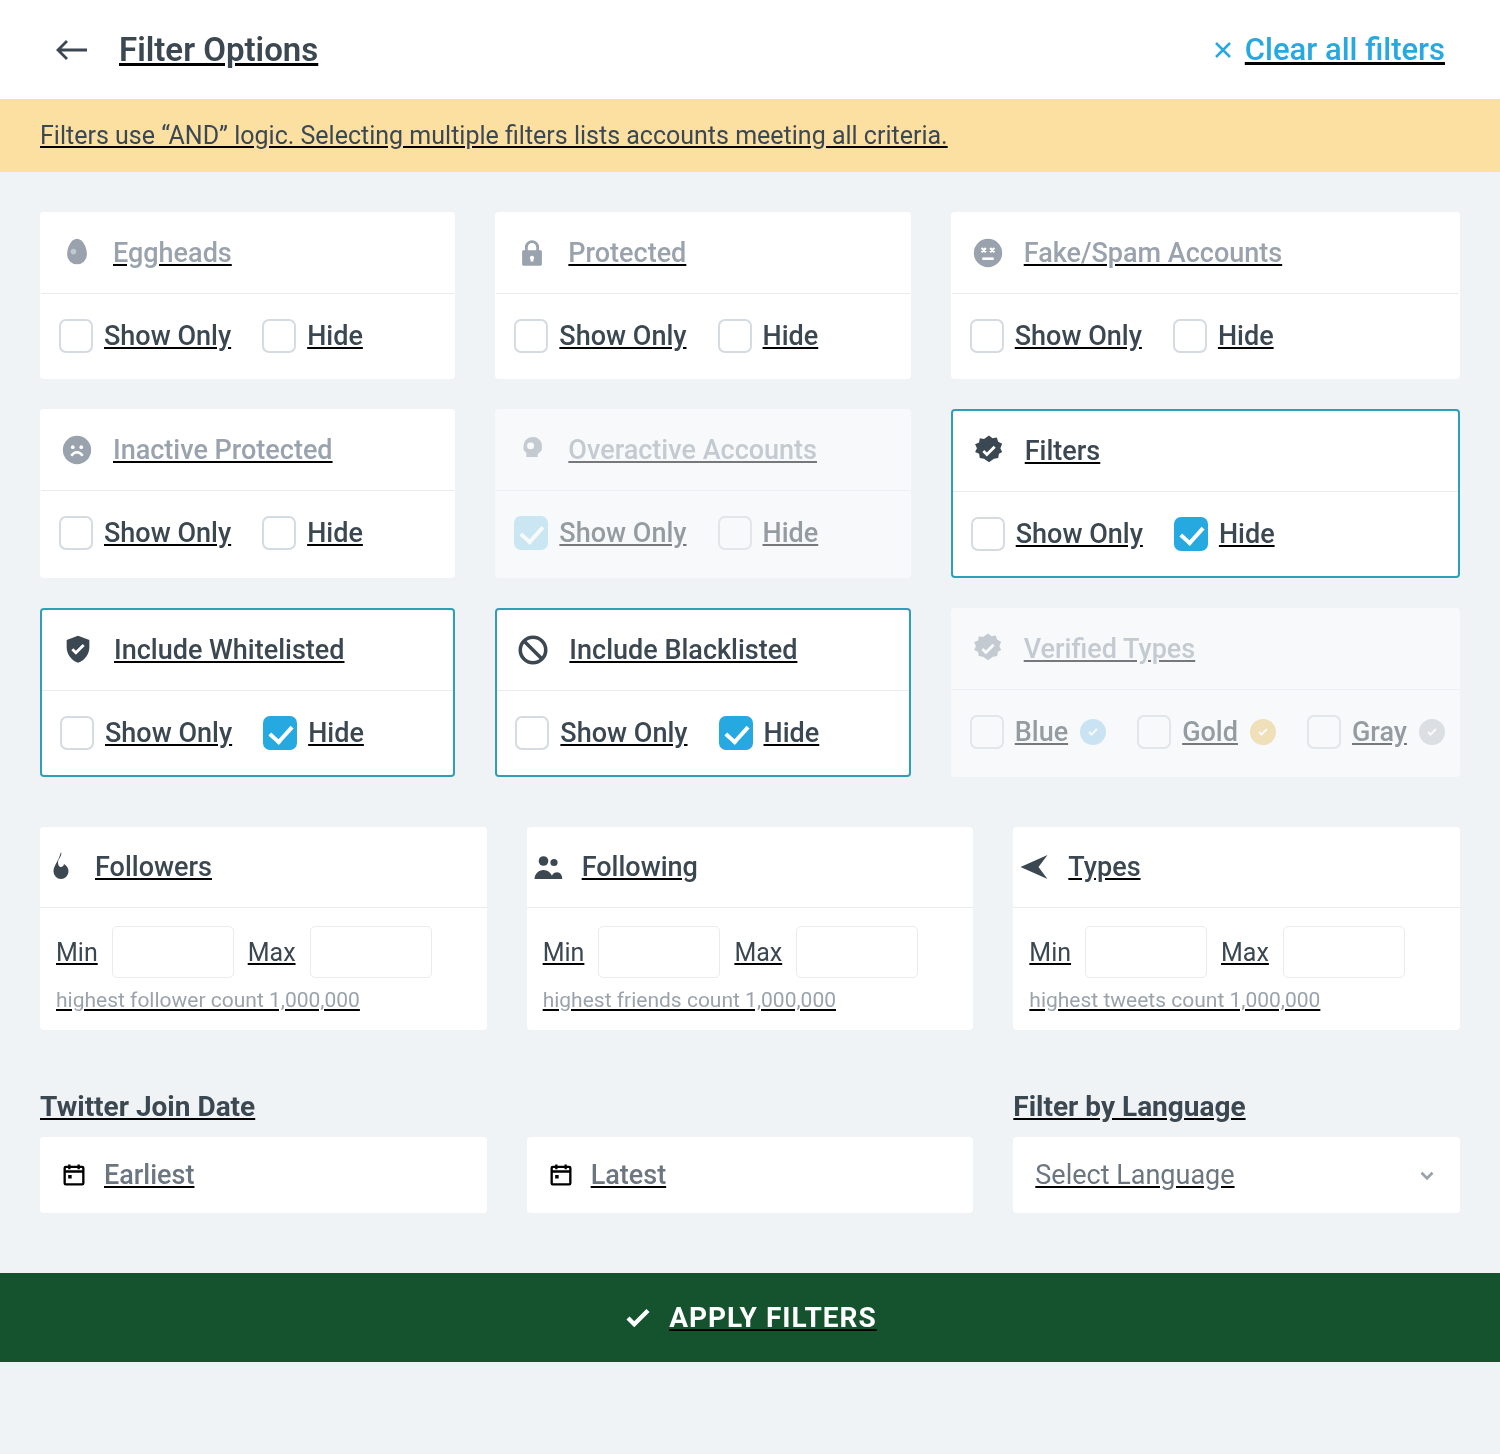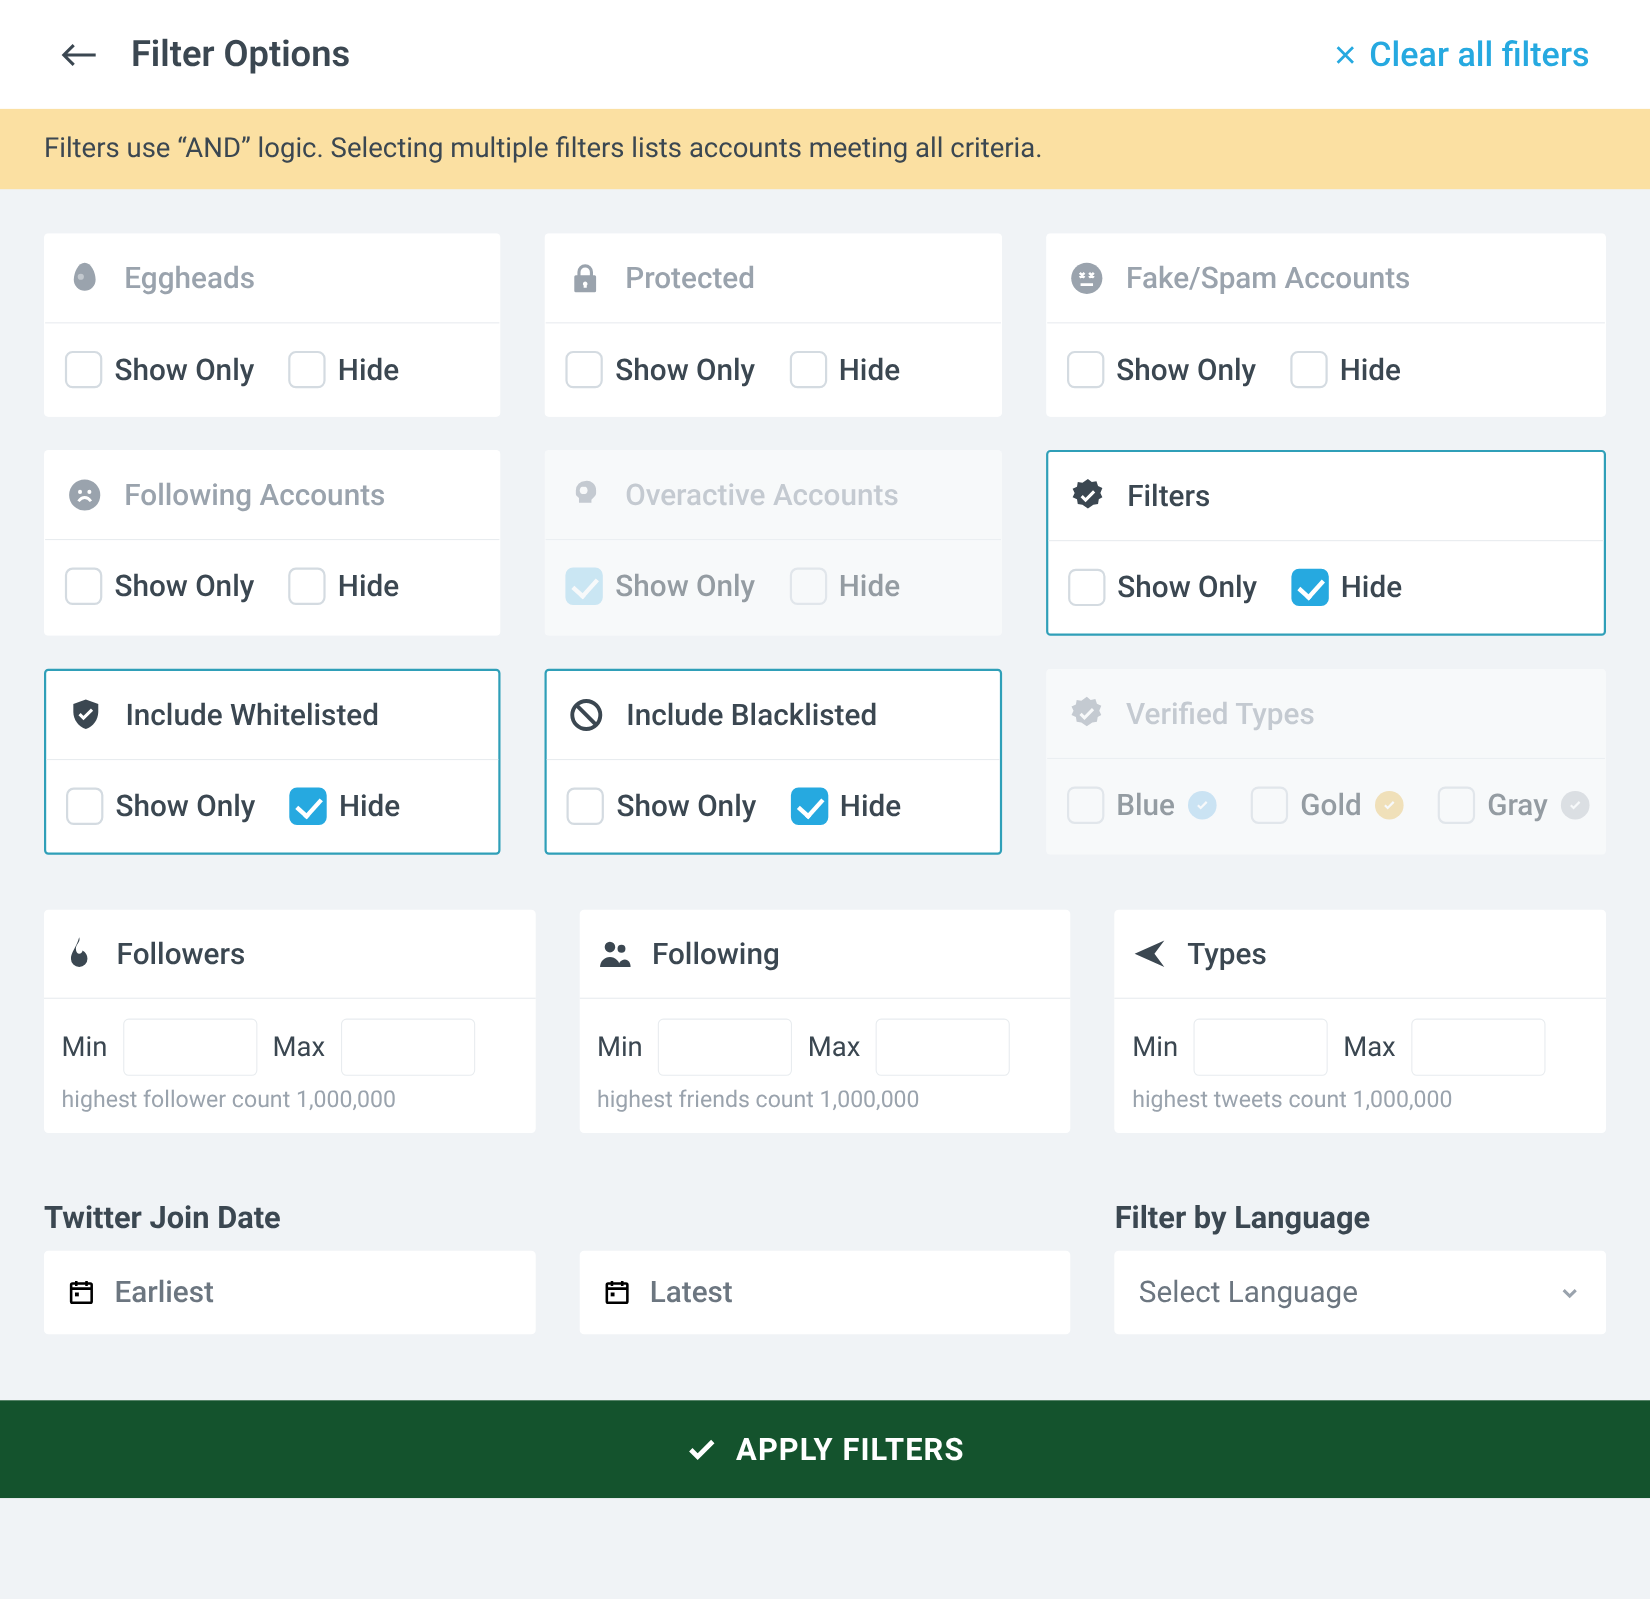--- a/index.html
+++ b/index.html
@@ -10,21 +10,21 @@
     --text-dark:#3b4751;
     --accent:#26a9e0;
     --accent2:#1e9fd6;
     --divider:#e8ecef;
     --banner:#fbe0a2;
     --active-border:#2f9fb8;
     --checkbox-border:#d4dbe1;
   }
   *{box-sizing:border-box;font-family:-apple-system,BlinkMacSystemFont,"Segoe UI",Roboto,Helvetica,Arial,sans-serif;}
   body{margin:0;padding:0;background:var(--bg);}
-  .page{width:1500px;margin:0 auto;background:var(--bg);}
+  .page{width:1500px;margin:0 auto;background:var(--bg);text-decoration:underline;}
   .header{background:#fff;display:flex;align-items:center;justify-content:space-between;padding:30px 55px 30px 55px;}
   .header-left{display:flex;align-items:center;gap:30px;}
   .back-arrow{width:34px;height:24px;position:relative;}
   .back-arrow svg{width:34px;height:24px;stroke:var(--text-dark);stroke-width:2.8;fill:none;}
   .title{font-size:33px;font-weight:600;color:var(--text-dark);}
   .clear-link{display:flex;align-items:center;gap:12px;color:var(--accent);font-size:31px;font-weight:500;cursor:pointer;}
   .clear-link svg{width:20px;height:20px;stroke:var(--accent);stroke-width:2.5;}
   .banner{background:var(--banner);padding:22px 40px;font-size:25px;color:#3b4751;}
   .grid{display:grid;grid-template-columns:repeat(3,1fr);gap:30px 40px;padding:40px 40px 10px 40px;}
   .card{background:var(--card);border:1px solid transparent;border-radius:4px;}
@@ -40,21 +40,21 @@
   .chk{display:flex;align-items:center;gap:8px;}
   .chk input{appearance:none;width:34px;height:34px;border:2px solid var(--checkbox-border);border-radius:7px;background:#fff;cursor:pointer;position:relative;}
   .chk input:checked{background:var(--accent);border-color:var(--accent);}
   .chk input:checked::after{content:"";position:absolute;left:9px;top:3px;width:10px;height:18px;border:solid #fff;border-width:0 4px 4px 0;transform:rotate(42deg);}
   .chk input.faded:checked{background:#a6daf1;border-color:#a6daf1;}
   .chk-label{font-size:27px;color:var(--text-dark);font-weight:500;}
   .badge{display:inline-flex;width:26px;height:26px;border-radius:50%;align-items:center;justify-content:center;margin-left:4px;}
   .badge svg{width:16px;height:16px;}
   .range-grid{display:grid;grid-template-columns:repeat(3,1fr);gap:40px;padding:40px 40px 10px 40px;}
   .range-card{background:#fff;border-radius:4px;}
-  .range-head{display:flex;align-items:center;gap:16px;padding:22px 14px;border-bottom:1px solid var(--divider);}
+  .range-head{display:flex;align-items:center;gap:16px;padding:22px 3px;border-bottom:1px solid var(--divider);}
   .range-head .icon{width:36px;height:36px;display:flex;align-items:center;justify-content:center;color:var(--text-dark);}
   .range-head .icon svg{width:36px;height:36px;}
   .range-title{font-size:27px;color:var(--text-dark);font-weight:500;}
   .range-body{padding:18px 16px 10px 16px;display:flex;align-items:center;gap:14px;flex-wrap:wrap;}
   .range-body label{font-size:25px;color:var(--text-dark);}
   .range-body input{width:122px;height:52px;border:1px solid var(--divider);border-radius:5px;font-size:22px;padding:0 10px;}
   .range-note{font-size:21px;color:var(--muted);padding:0 26px 18px 16px;}
   .bottom{display:grid;grid-template-columns:1fr 1fr 1fr;gap:40px;padding:50px 40px 60px 40px;align-items:start;}
   .section-title{font-size:28px;font-weight:700;color:var(--text-dark);margin-bottom:14px;}
   .date-box{background:#fff;border-radius:4px;padding:22px 20px;display:flex;align-items:center;gap:16px;}
@@ -166,21 +166,21 @@
     <div class="card">
       <div class="card-head">
         <span class="icon">
           <svg viewBox="0 0 24 24">
               <circle cx="12" cy="12" r="10" fill="currentColor"></circle>
               <circle cx="9" cy="10" r="1.3" fill="#fff"></circle>
               <circle cx="15" cy="10" r="1.3" fill="#fff"></circle>
               <path d="M8 16c1.2-1.6 2.6-2.4 4-2.4s2.8.8 4 2.4" stroke="#fff" stroke-width="1.8" fill="none"></path>
             </svg>
         </span>
-        <span class="card-title">Following Accounts</span>
+        <span class="card-title">Inactive Protected</span>
       </div>
       <div class="card-body">
         <label class="chk">
             <input type="checkbox" style="">
             <span class="chk-label">Show Only</span>
           </label>
         <label class="chk">
             <input type="checkbox" style="">
             <span class="chk-label">Hide</span>
           </label>

